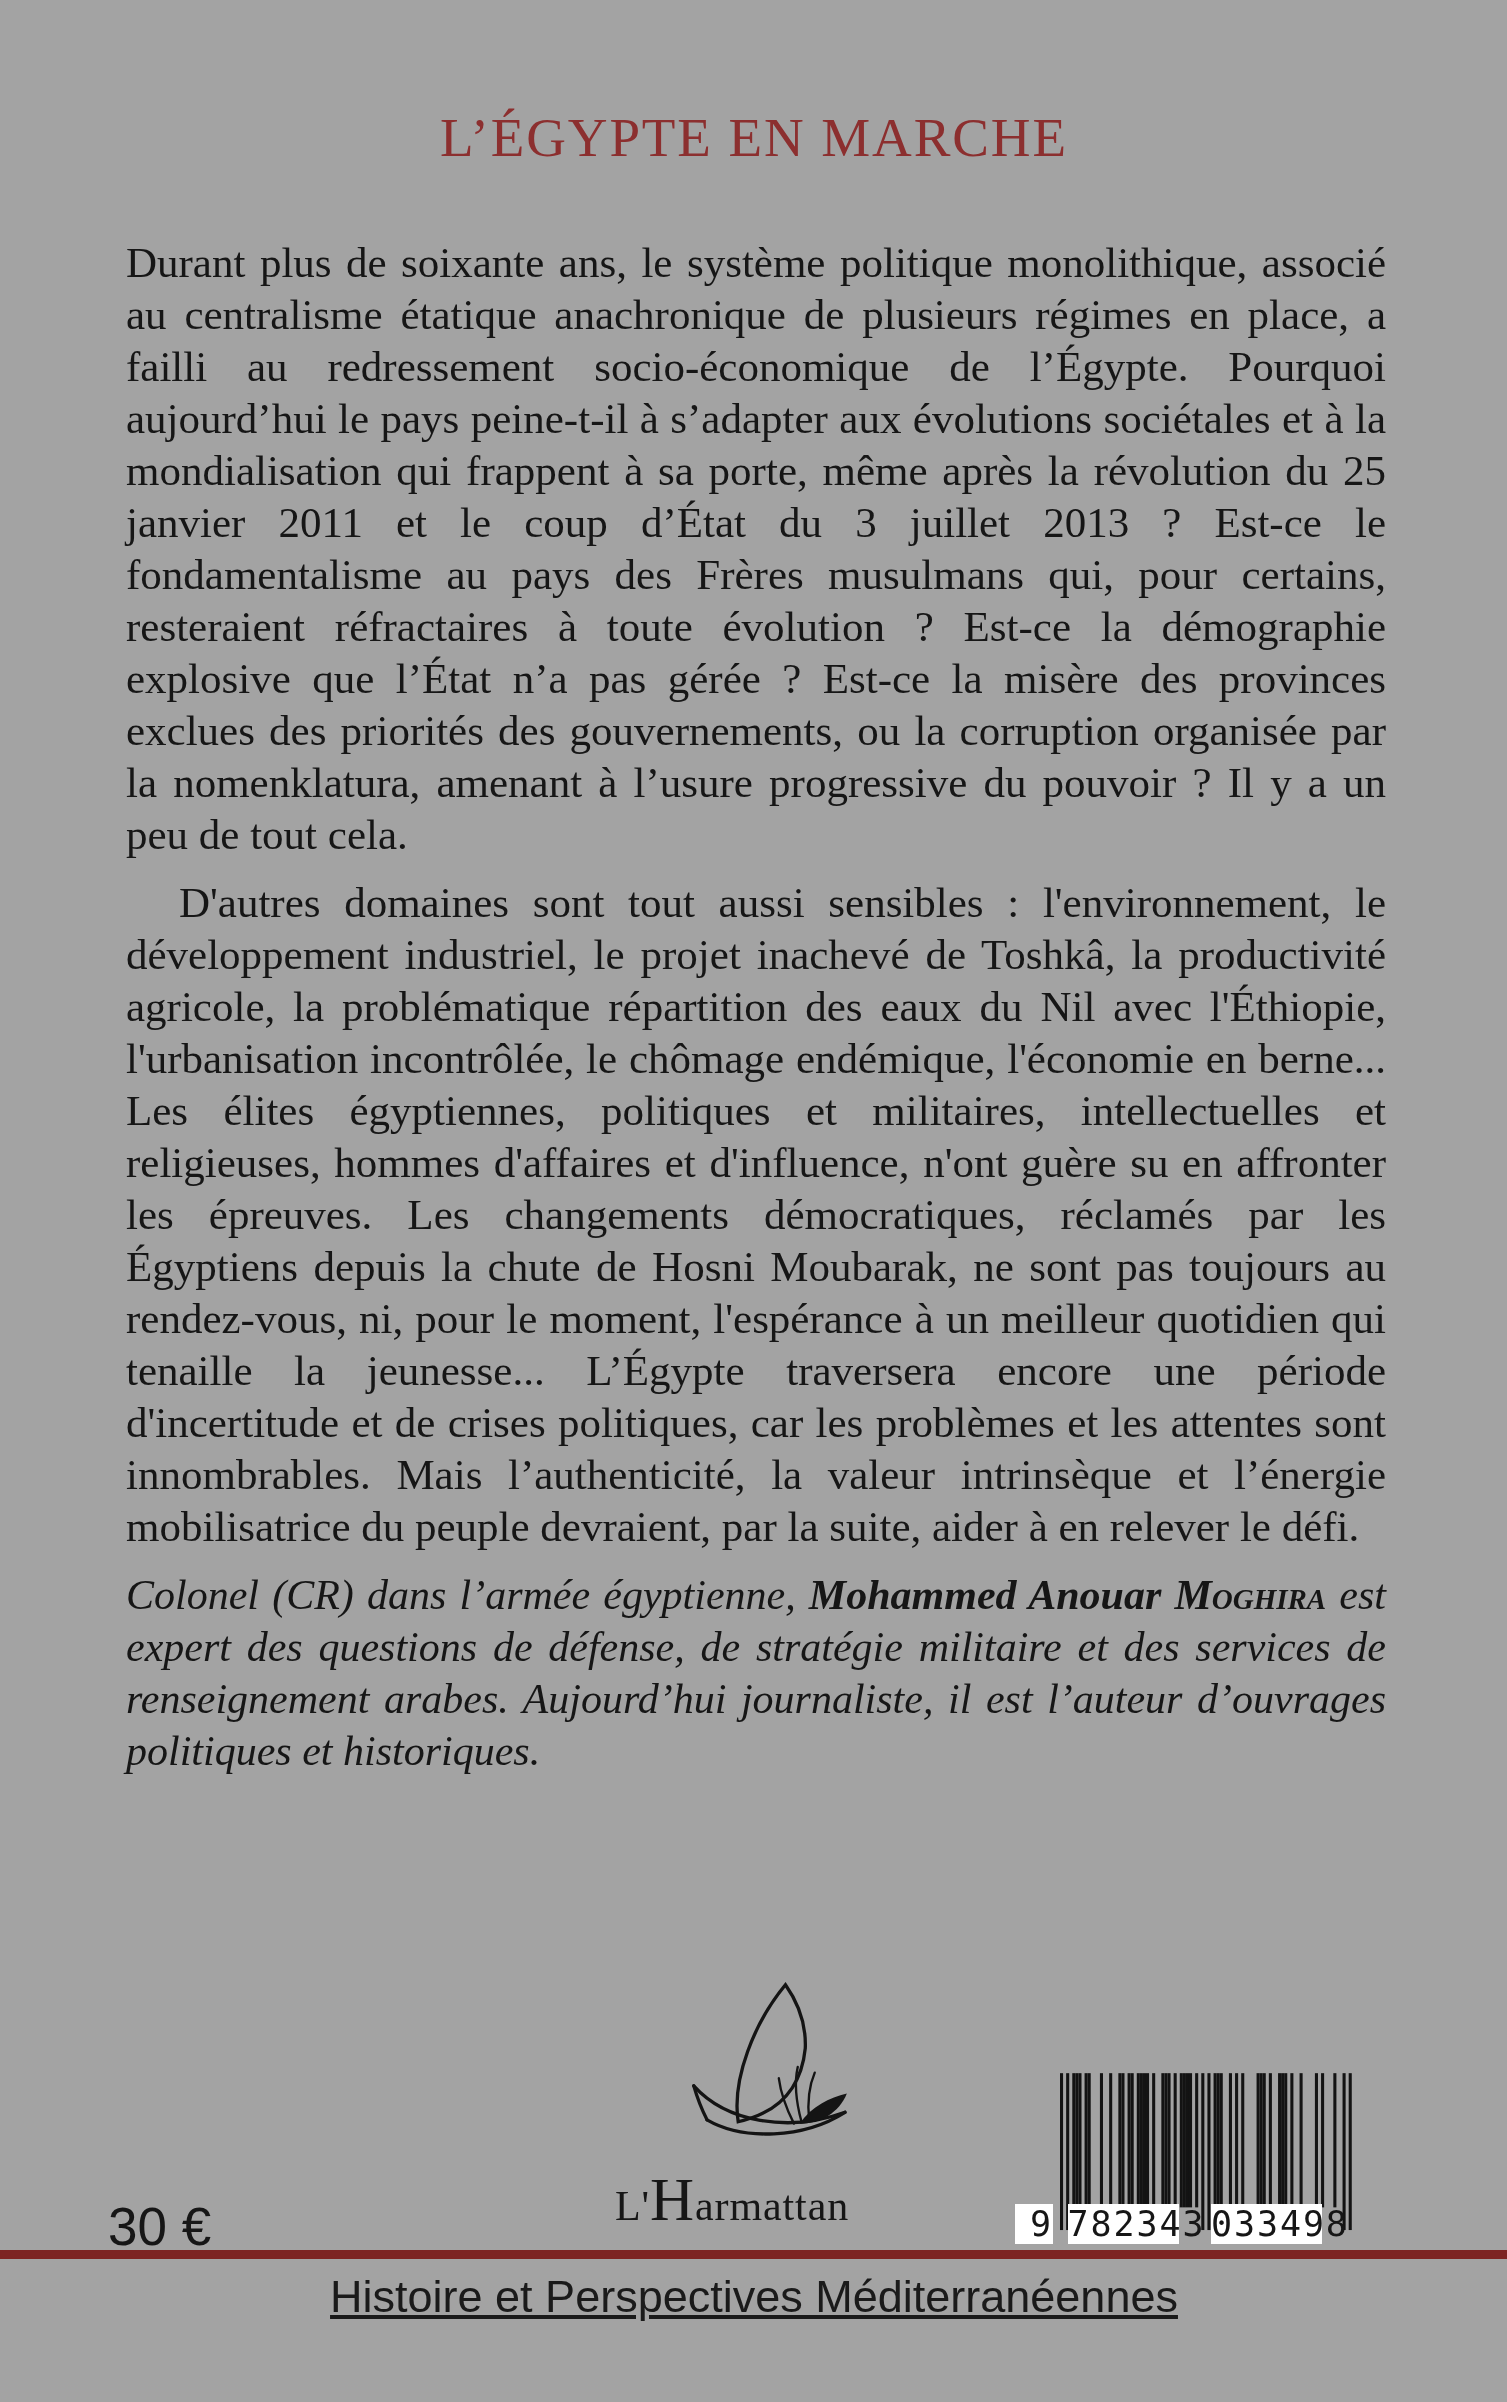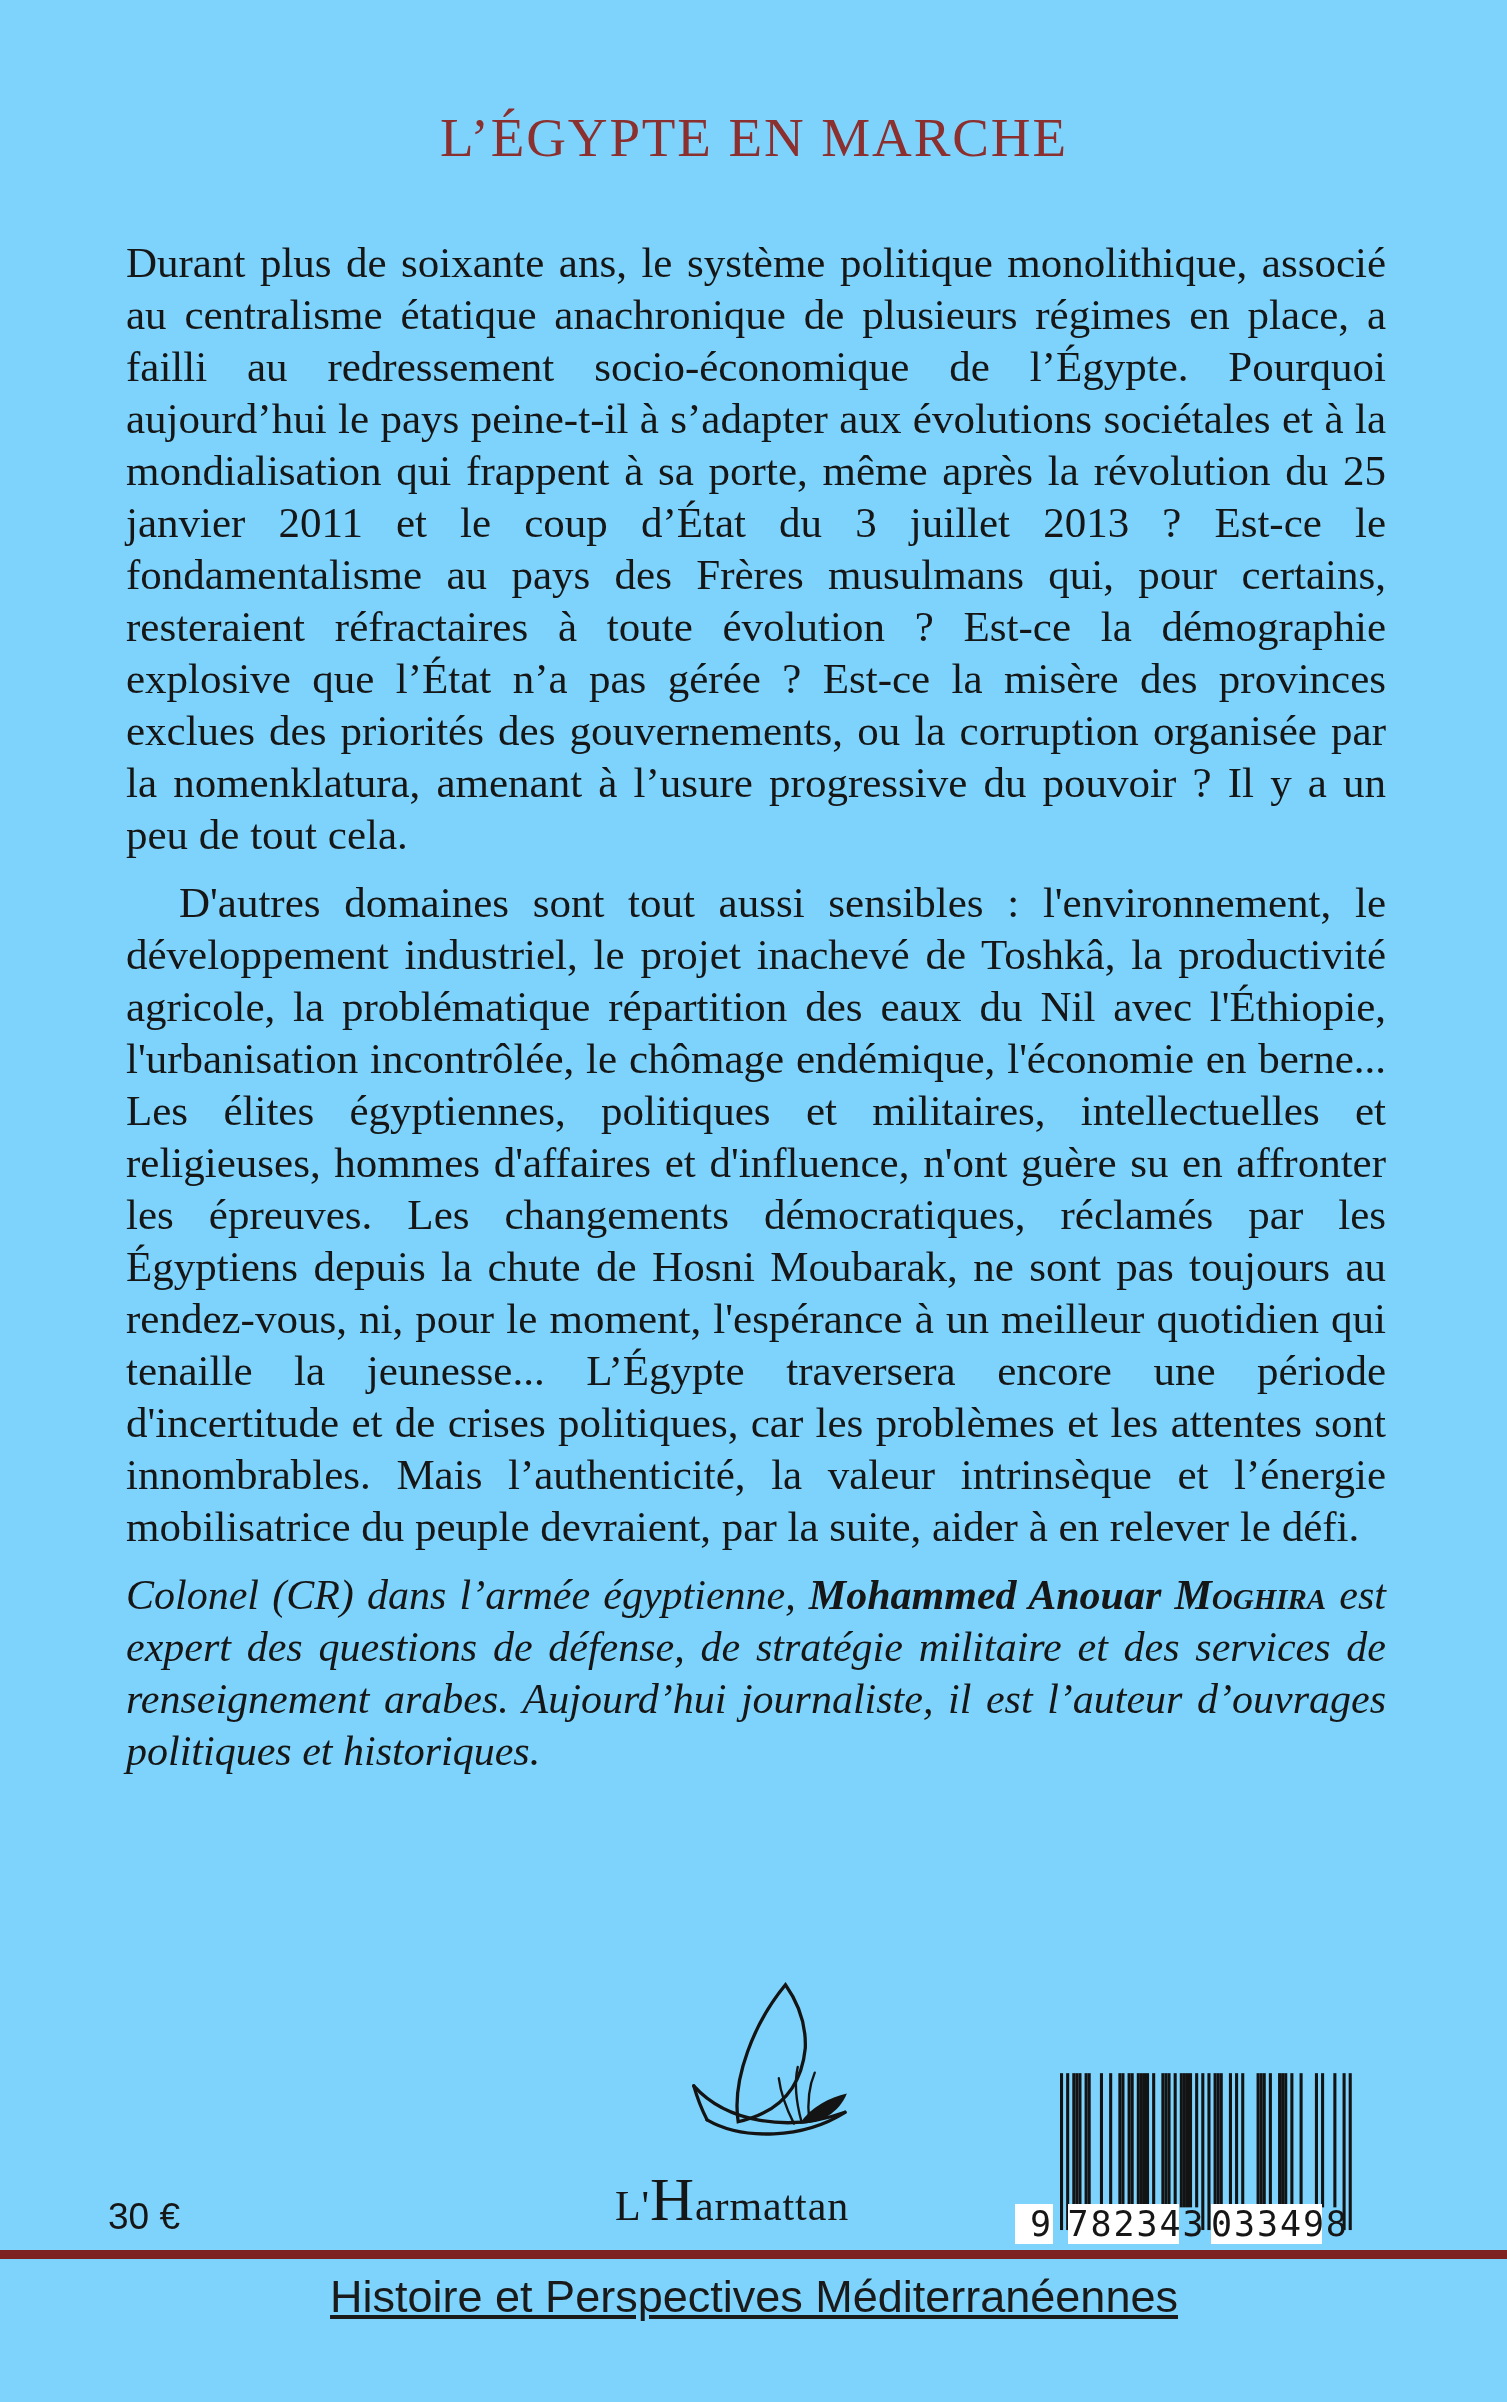--- a/index.html
+++ b/index.html
@@ -1,19 +1,19 @@
 <!DOCTYPE html>
 <html style="font-size:15px"><head>
 <meta charset="utf-8">
 <style>
   html,body{margin:0;padding:0;background:#ffffff;}
   .page{
     position:relative;
     width:1508px;height:2403px;
-    background:#7dd3fc;
+    background:#a3a3a3;
     color:#161616;
     font-family:"Liberation Serif", serif;
     overflow:hidden;
   }
   .title{
     margin:0;
     padding-top:106px;
     text-align:center;
     font-size:55px;
     font-weight:400;
@@ -34,21 +34,21 @@
     font-size:42px;
     line-height:52px;
     text-align:justify;
   }
   .bio .author{font-weight:bold;}
   .bio .sc{font-variant:small-caps;}
   .credits{position:absolute;left:110px;top:2078px;font-size:34px;}
   .isbn{position:absolute;left:110px;top:2152px;font-size:40px;}
   .price{
     position:absolute;left:108px;top:2196px;
-    font-size:37px;
+    font-size:53px;
     font-family:"Liberation Sans", sans-serif;
   }
   .logo{position:absolute;left:615px;top:1980px;width:322px;text-align:left;}
   .logo svg{display:block;margin:0 auto;}
   .logo-text{font-size:42px;line-height:1;letter-spacing:0.9px;white-space:nowrap;}
   .logo-text .cap{font-size:61px;}
   .barcode{position:absolute;left:1060px;top:2073px;width:292px;height:167px;}
   .barcode-digits span{
     position:absolute;top:131px;
     width:111px;text-align:center;

